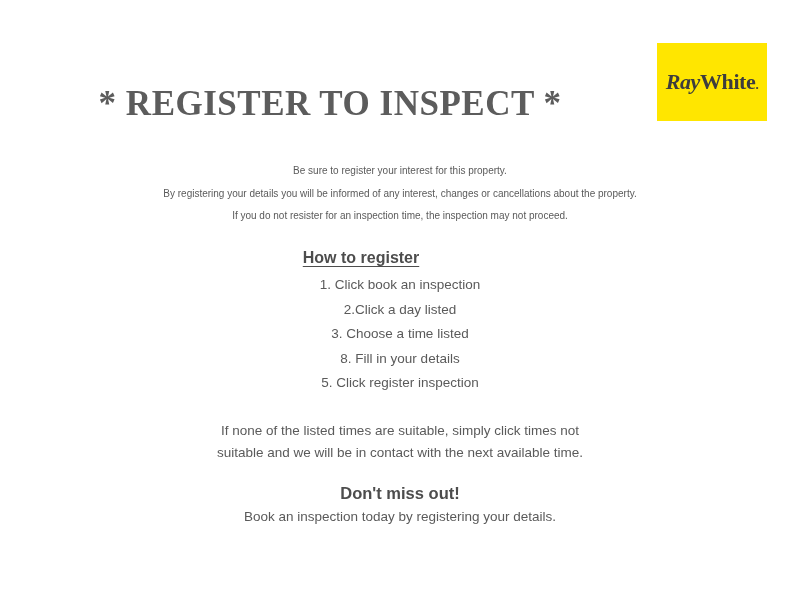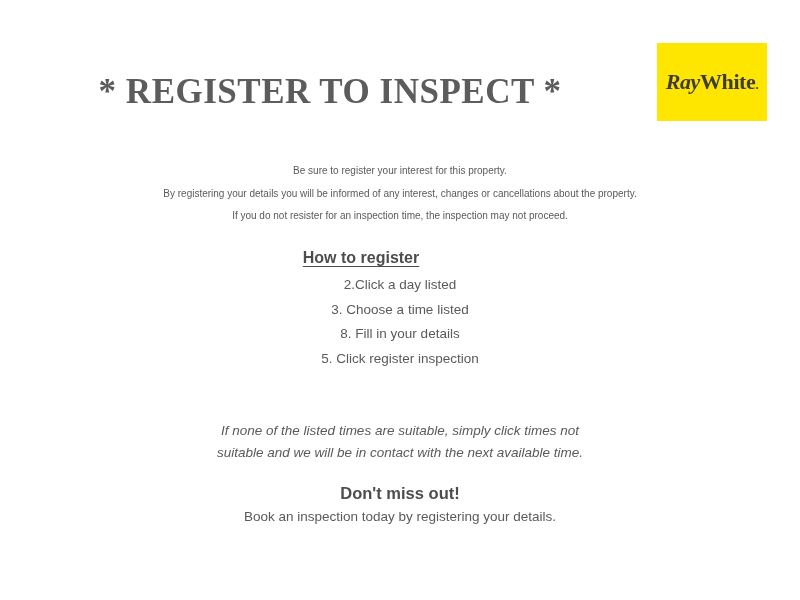--- a/index.html
+++ b/index.html
@@ -42,21 +42,21 @@
     line-height: 1;
   }
   .logo-text .ray {
     font-style: italic;
   }
   .logo-text .dot {
     font-size: 13px;
   }
   h1.title {
     position: absolute;
-    top: 72px;
+    top: 84px;
     left: 0;
     width: 660px;
     margin: 0;
     text-align: center;
     font-family: "Liberation Serif", serif;
     font-weight: bold;
     font-size: 35px;
     letter-spacing: 0.5px;
     color: #5c5c5c;
   }
@@ -97,21 +97,20 @@
   }
   .note {
     position: absolute;
     top: 420px;
     left: 0;
     width: 800px;
     text-align: center;
     font-size: 13.5px;
     line-height: 22px;
     color: #5a5a5a;
-    font-style: italic;
   }
   .closing-heading {
     position: absolute;
     top: 484px;
     left: 0;
     width: 800px;
     text-align: center;
     font-size: 16.5px;
     font-weight: bold;
     color: #4d4d4d;
@@ -142,20 +141,21 @@
 
   <div class="intro">
     <span class="line">Be sure to register your interest for this property.</span>
     <span class="line">By registering your details you will be informed of any interest, changes or cancellations about the property.</span>
     <span class="line">If you do not resister for an inspection time, the inspection may not proceed.</span>
   </div>
 
   <div class="howto-heading">How to register</div>
 
   <ul class="steps">
+    <li>1. Click book an inspection</li>
     <li>2.Click a day listed</li>
     <li>3. Choose a time listed</li>
     <li>8. Fill in your details</li>
     <li>5. Click register inspection</li>
   </ul>
 
   <div class="note">
     <span class="line">If none of the listed times are suitable, simply click times not</span>
     <span class="line">suitable and we will be in contact with the next available time.</span>
   </div>

